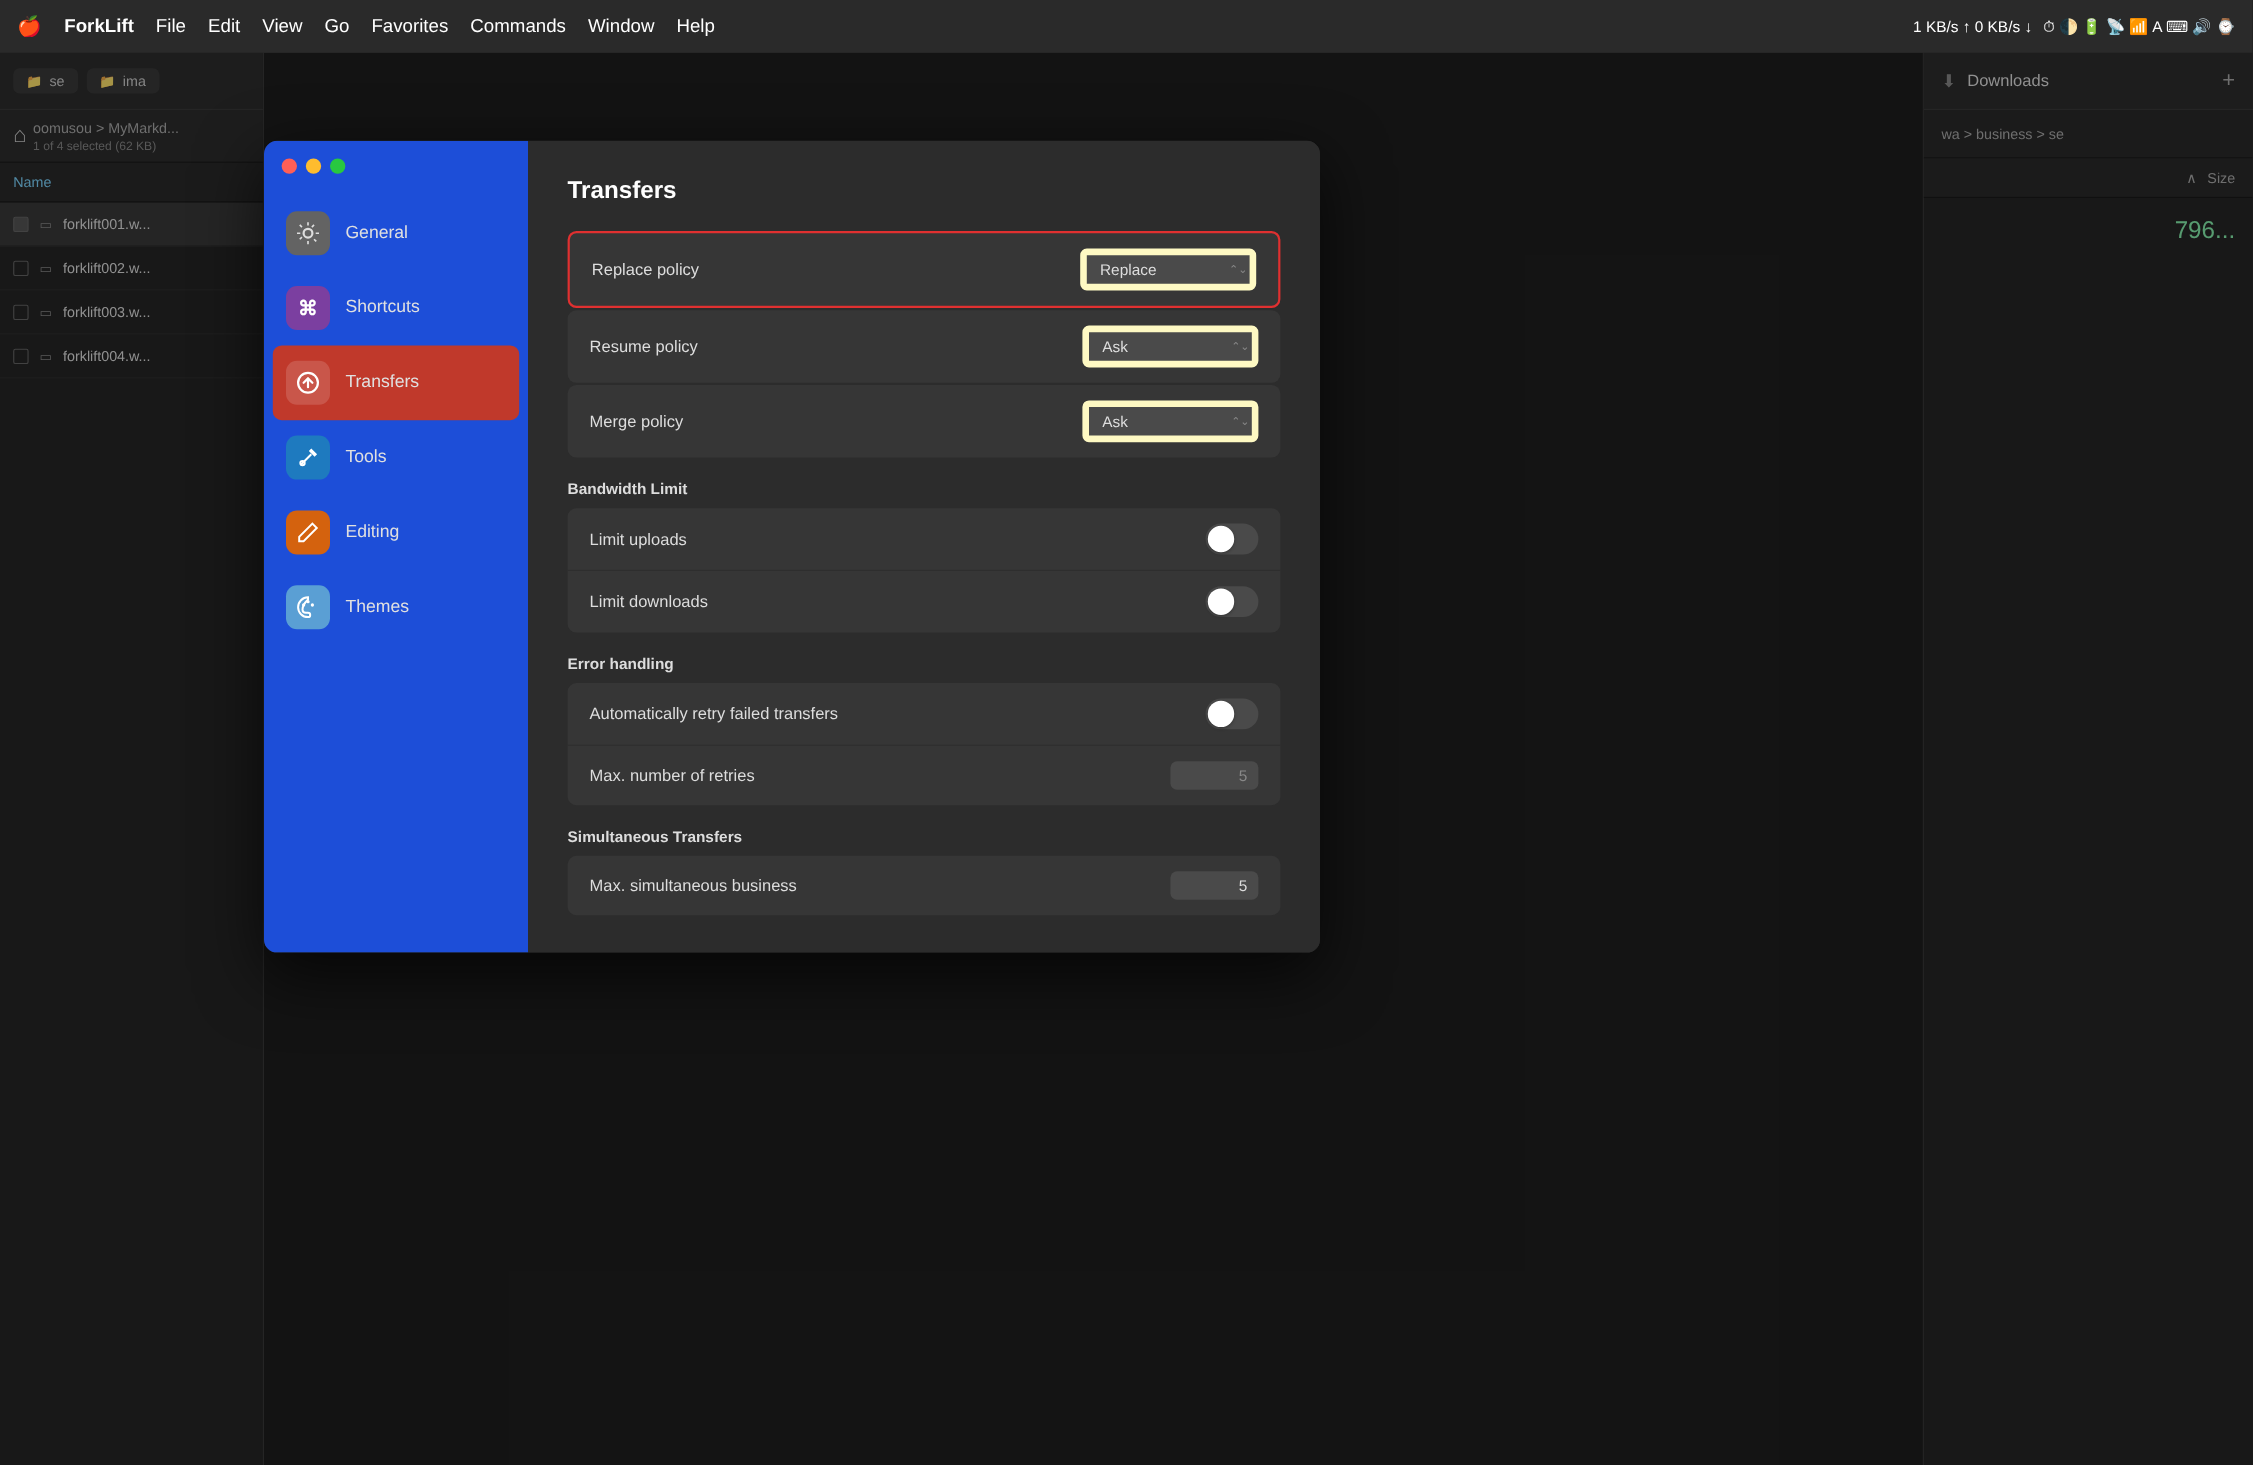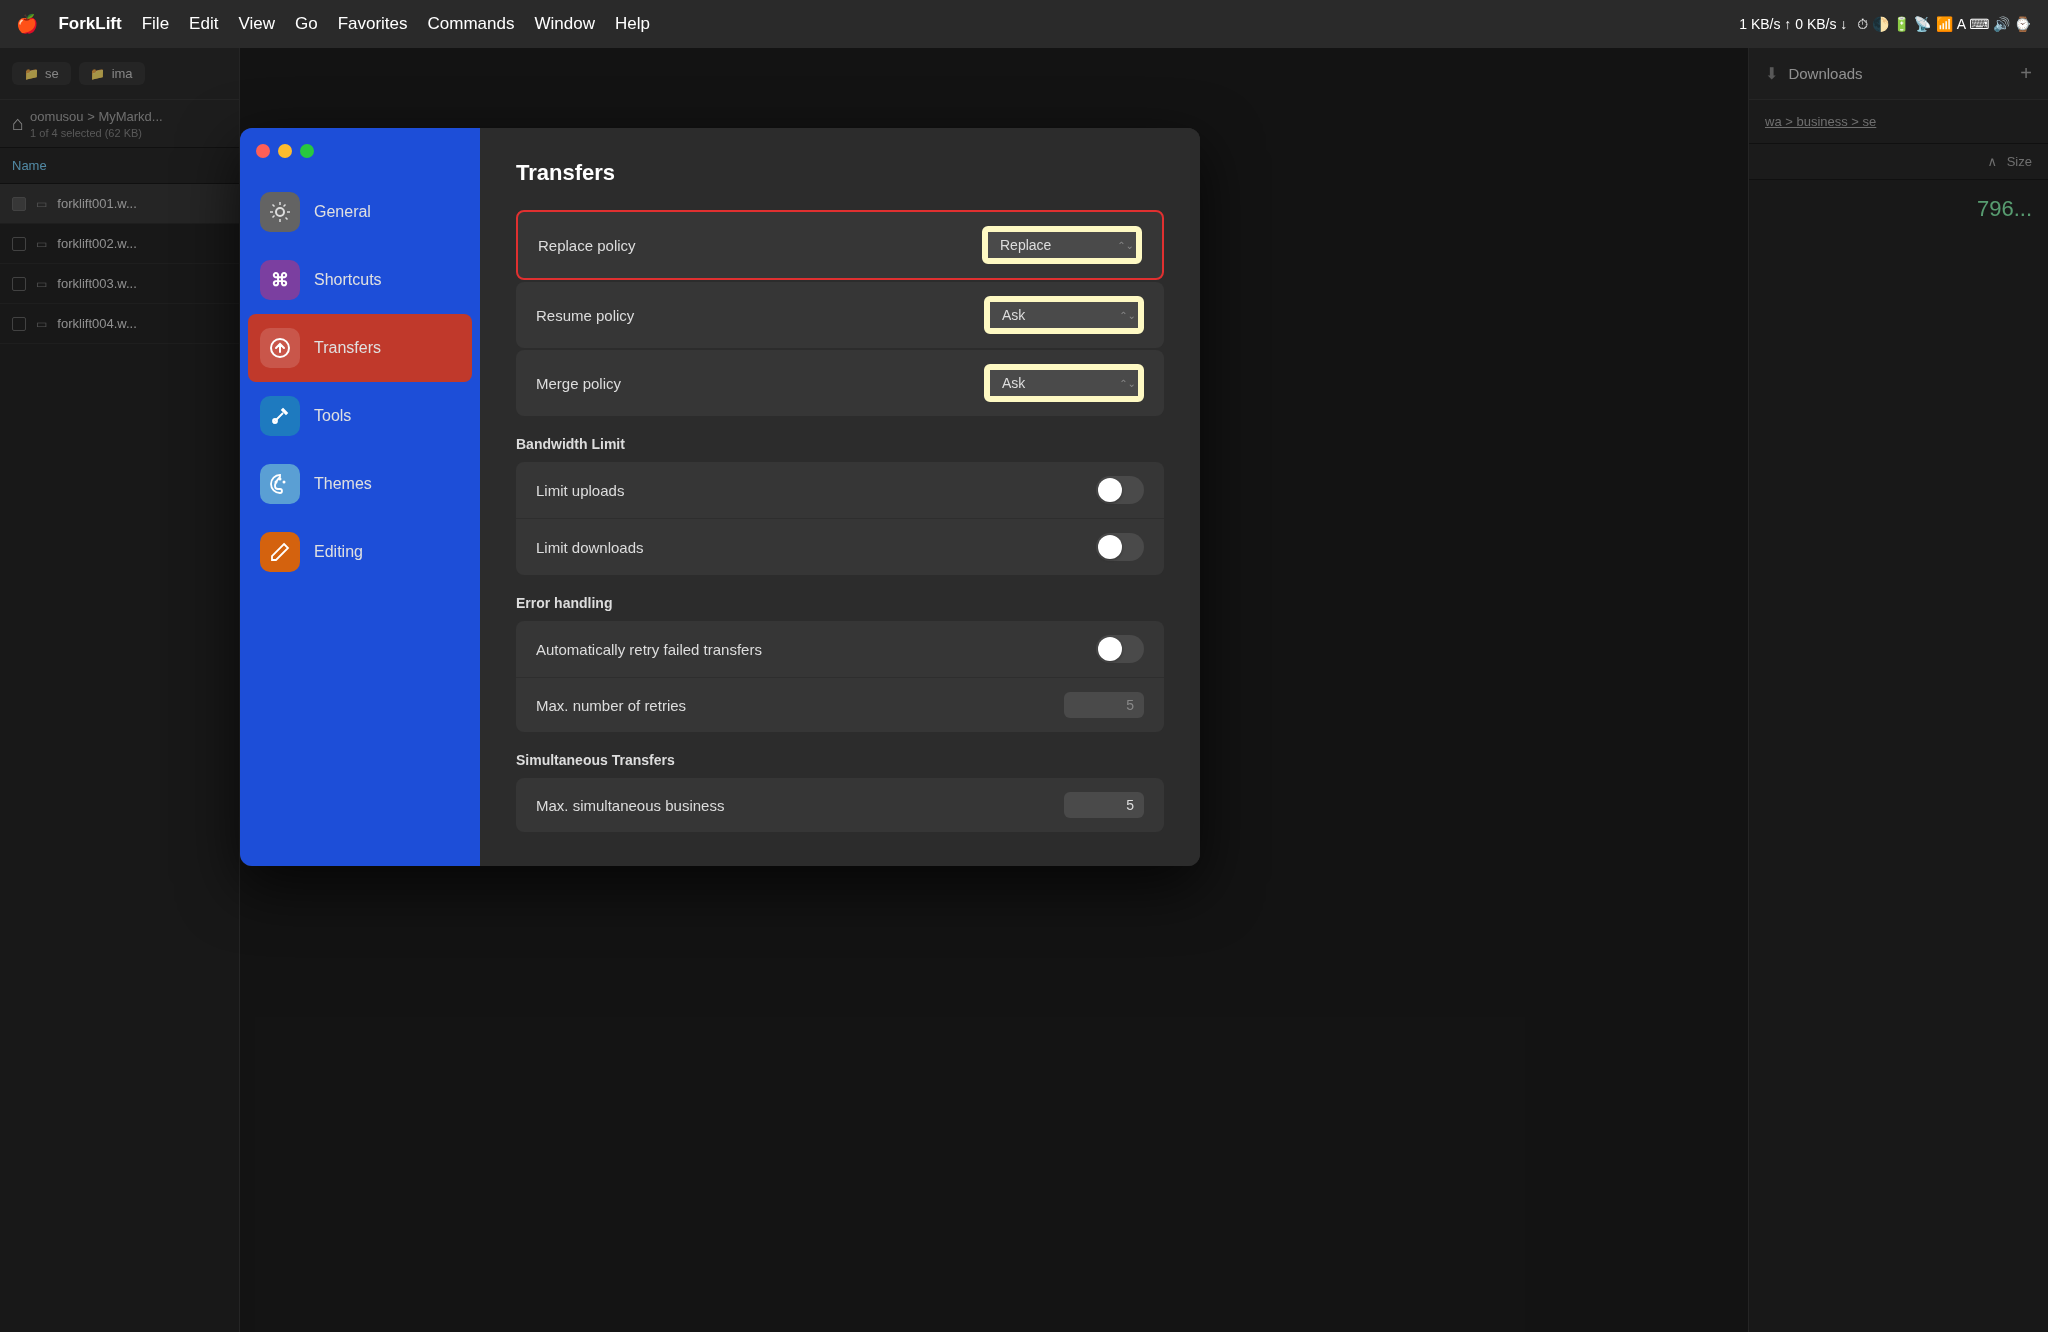--- a/index.html
+++ b/index.html
@@ -186,21 +186,20 @@
       background: #2a2a2a;
       display: flex;
       align-items: center;
       padding: 0 16px;
       gap: 6px;
       border-bottom: 1px solid #1a1a1a;
     }
     .downloads-bc-text {
       color: #aaa;
       font-size: 13px;
-      text-decoration: underline;
     }
     .size-header {
       height: 36px;
       background: #2a2a2a;
       display: flex;
       align-items: center;
       justify-content: flex-end;
       padding: 0 16px;
       border-bottom: 1px solid #1a1a1a;
     }
@@ -561,38 +560,38 @@
         <div class="sidebar-icon icon-tools" style="background:#1e7abf; color:#fff; font-size:18px;">
           <svg width="22" height="22" viewBox="0 0 22 22" fill="none">
             <path d="M4 18l10-10M14 4l4 4-1 1-4-4z" stroke="#fff" stroke-width="1.8"></path>
             <circle cx="6" cy="16" r="2" stroke="#fff" stroke-width="1.8"></circle>
           </svg>
         </div>
         <span class="sidebar-label">Tools</span>
       </div>
 
       <div class="sidebar-item">
+        <div class="sidebar-icon icon-editing" style="background:#d4620e; color:#fff; font-size:18px;">
+          <svg width="22" height="22" viewBox="0 0 22 22" fill="none">
+            <path d="M15 3l4 4L7 19H3v-4L15 3z" stroke="#fff" stroke-width="1.8" fill="none"></path>
+          </svg>
+        </div>
+        <span class="sidebar-label">Editing</span>
+      </div>
+
+      <div class="sidebar-item">
         <div class="sidebar-icon icon-themes" style="background:#5a9fd4; color:#fff; font-size:18px;">
           <svg width="22" height="22" viewBox="0 0 22 22" fill="none">
             <path d="M11 2C6 2 2 6 2 11s4 9 9 9c1.5 0 2-1 2-2s-.5-2-2-2H9c-2 0-3-1-3-3 0-4 5-9 5-9z" stroke="#fff" stroke-width="1.8" fill="none"></path>
             <circle cx="7" cy="9" r="1.5" fill="#fff"></circle>
             <circle cx="11" cy="6" r="1.5" fill="#fff"></circle>
             <circle cx="15" cy="9" r="1.5" fill="#fff"></circle>
           </svg>
         </div>
         <span class="sidebar-label">Themes</span>
-      </div>
-
-      <div class="sidebar-item">
-        <div class="sidebar-icon icon-editing" style="background:#d4620e; color:#fff; font-size:18px;">
-          <svg width="22" height="22" viewBox="0 0 22 22" fill="none">
-            <path d="M15 3l4 4L7 19H3v-4L15 3z" stroke="#fff" stroke-width="1.8" fill="none"></path>
-          </svg>
-        </div>
-        <span class="sidebar-label">Editing</span>
       </div>
 
     </div>
 
     <div class="prefs-content">
       <div class="prefs-title">Transfers</div>
 
       <div class="setting-row highlighted">
         <span class="setting-label">Replace policy</span>
         <div class="select-wrapper">

